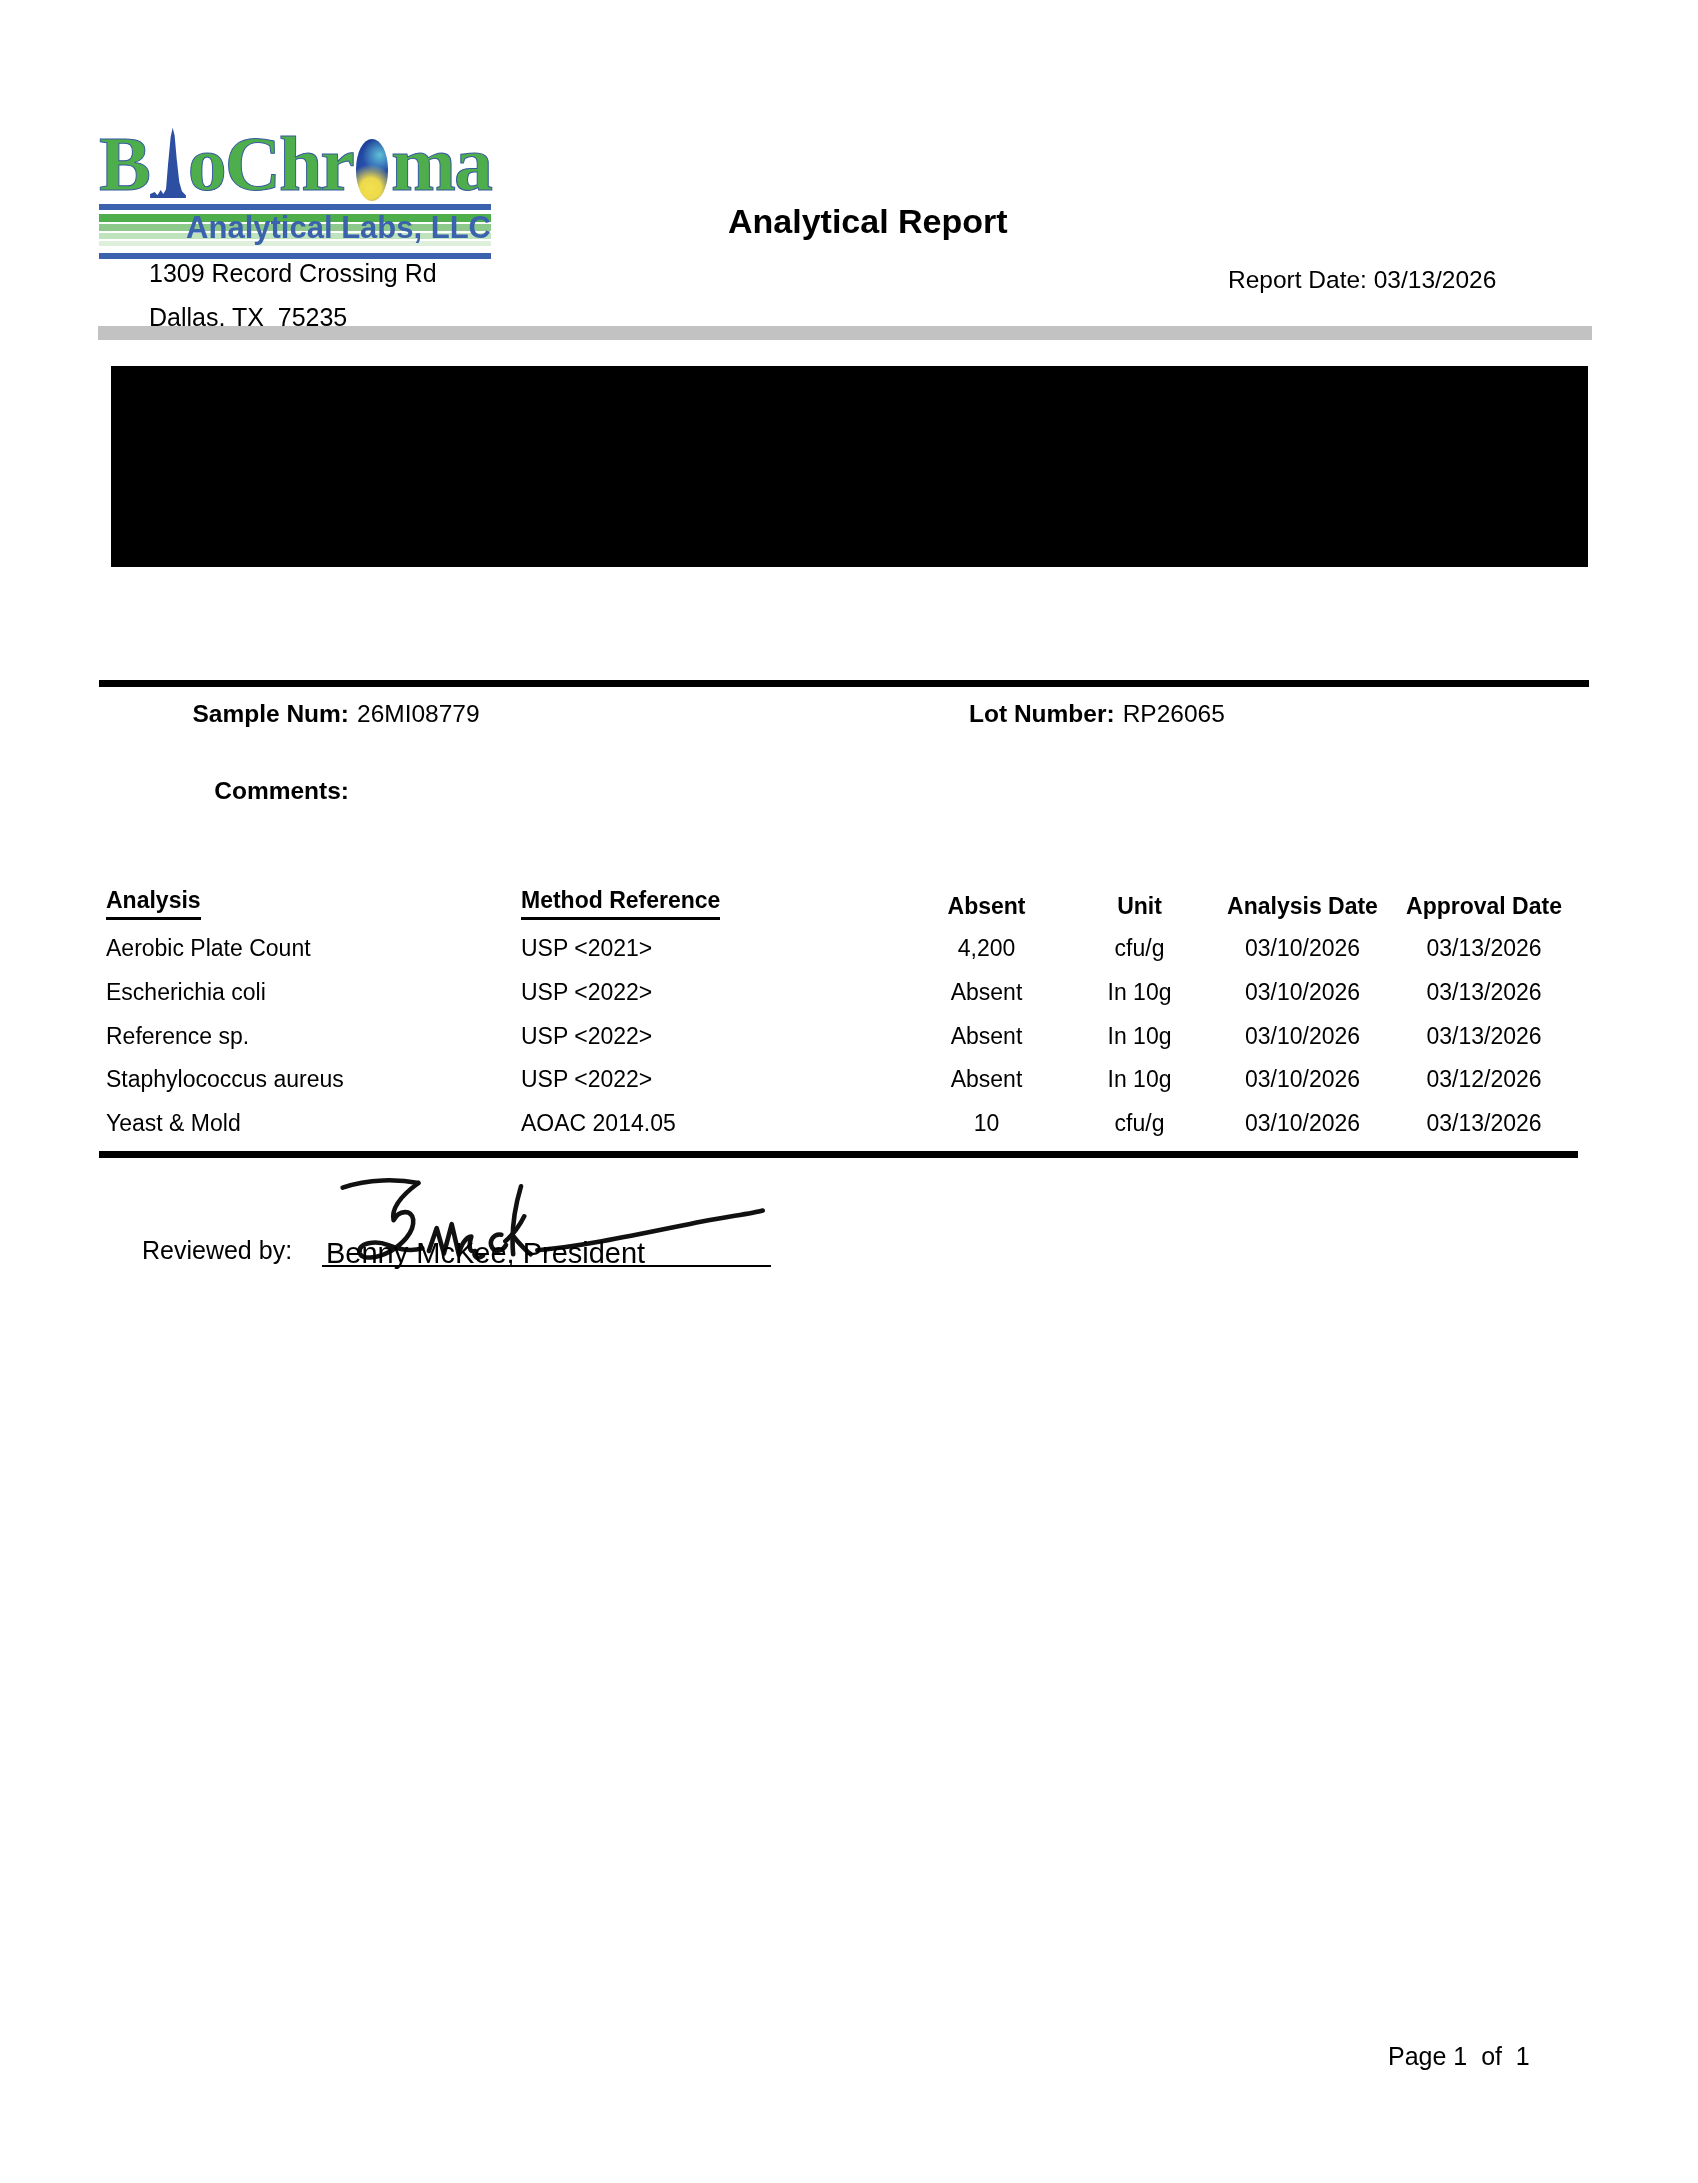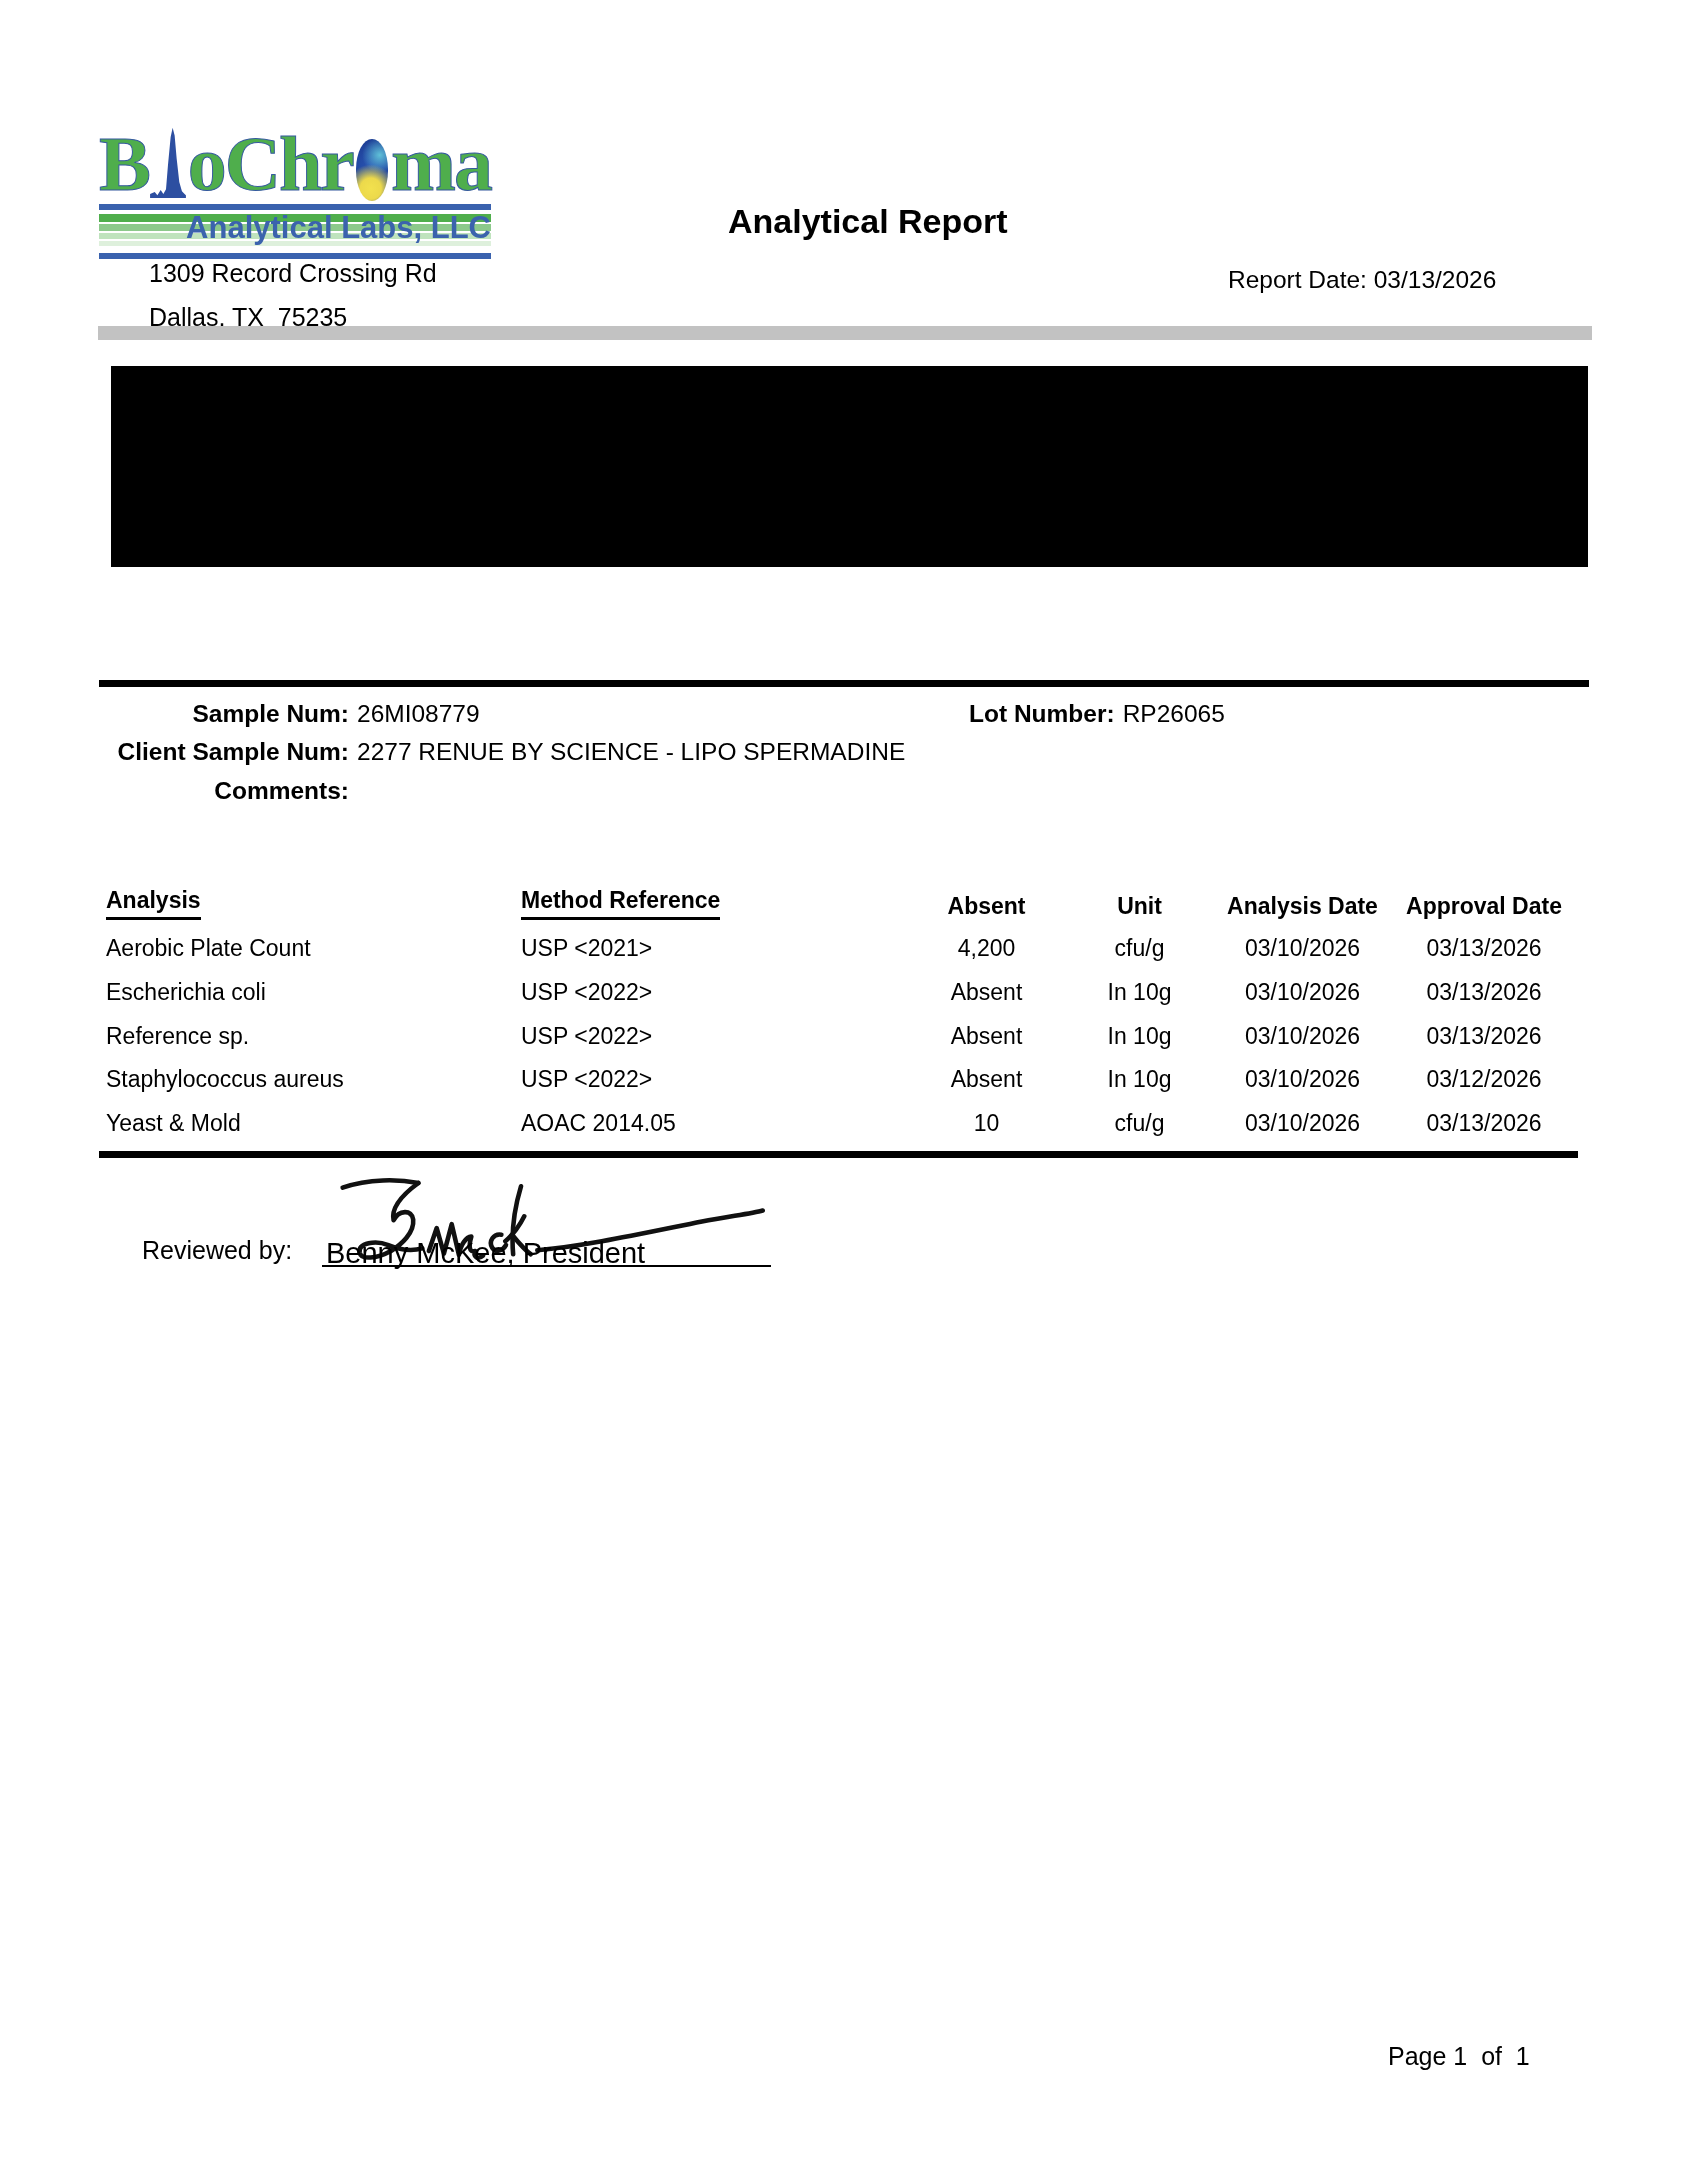--- a/index.html
+++ b/index.html
@@ -130,23 +130,20 @@
   <div class="redaction"></div>
 
   <div class="rule-top"></div>
 
   <div class="si-row r1">
     <span class="si-label">Sample Num:</span><span class="si-value">26MI08779</span>
   </div>
   <div class="lot-row">
     <span class="lbl">Lot Number:</span><span class="val">RP26065</span>
   </div>
-  <div class="si-row r2">
-    <span class="si-label">Client Sample Num:</span><span class="si-value">2277 RENUE BY SCIENCE - LIPO SPERMADINE</span>
-  </div>
   <div class="si-row r3">
     <span class="si-label">Comments:</span><span class="si-value"></span>
   </div>
 
   <div class="t-grid t-head">
     <div><span class="u">Analysis</span></div>
     <div><span class="u">Method Reference</span></div>
     <div class="c-center">Absent</div>
     <div class="c-center">Unit</div>
     <div class="c-center">Analysis Date</div>

